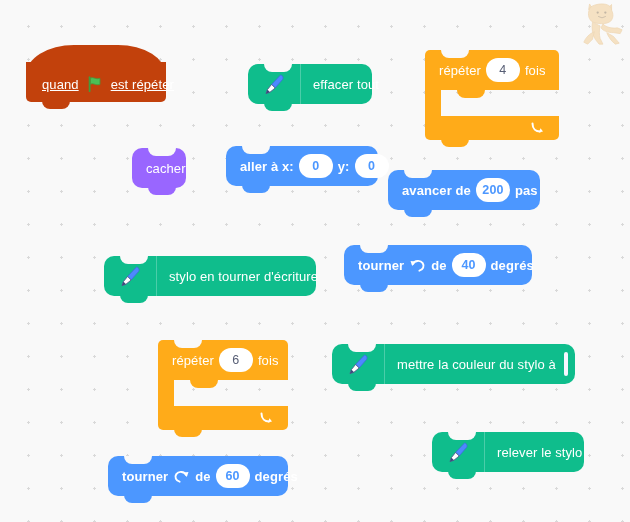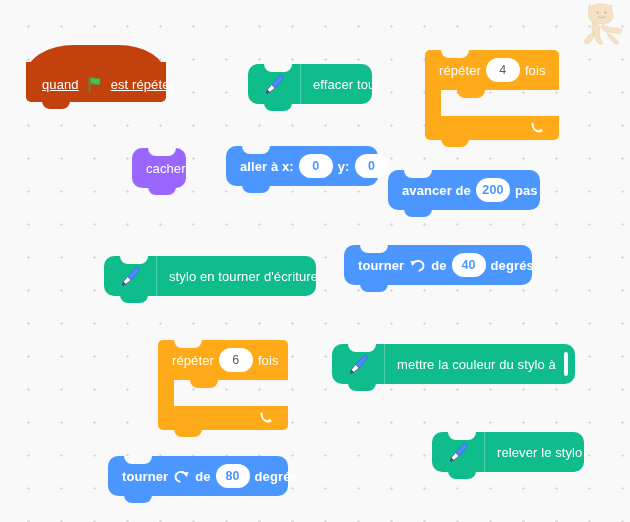--- a/index.html
+++ b/index.html
@@ -381,17 +381,17 @@
   <div class="block stack c-motion" style="left:108px; top:456px; width:180px;">
     <div class="notch"></div>
     <span class="lbl">tourner</span>
     <span>
       <svg class="turn-icon" viewBox="0 0 18 18" aria-hidden="true">
         <path d="M14 7.5 C12 3.5 6 3 3.5 6.5 C1.5 9.5 3 13.5 7 14.5" stroke="#ffffff" stroke-width="2" fill="none" stroke-linecap="round"></path>
         <path d="M16.4 4.2 L10.8 4.8 L14.6 9.4 Z" fill="#ffffff"></path>
       </svg>
     </span>
     <span class="lbl">de</span>
-    <span class="oval blue-txt">80</span>
+    <span class="oval blue-txt">60</span>
     <span class="lbl">degrés</span>
   </div>
 
 </div>
 
 </body></html>

